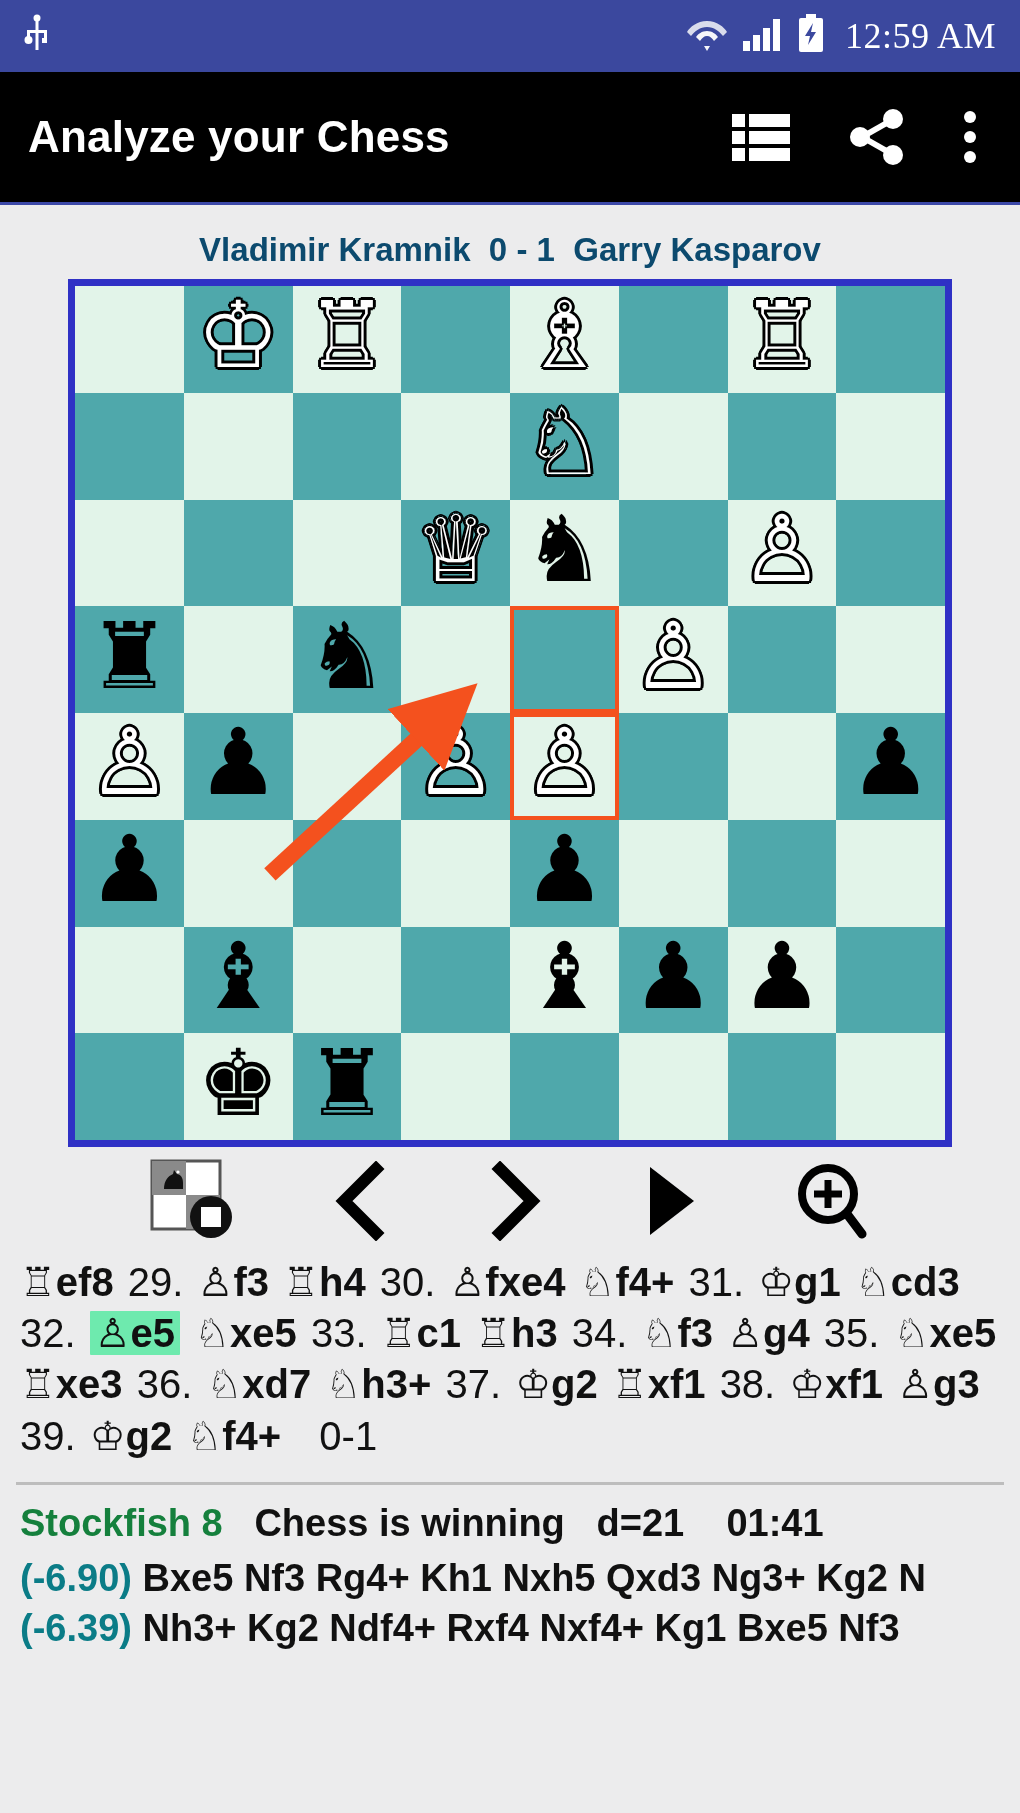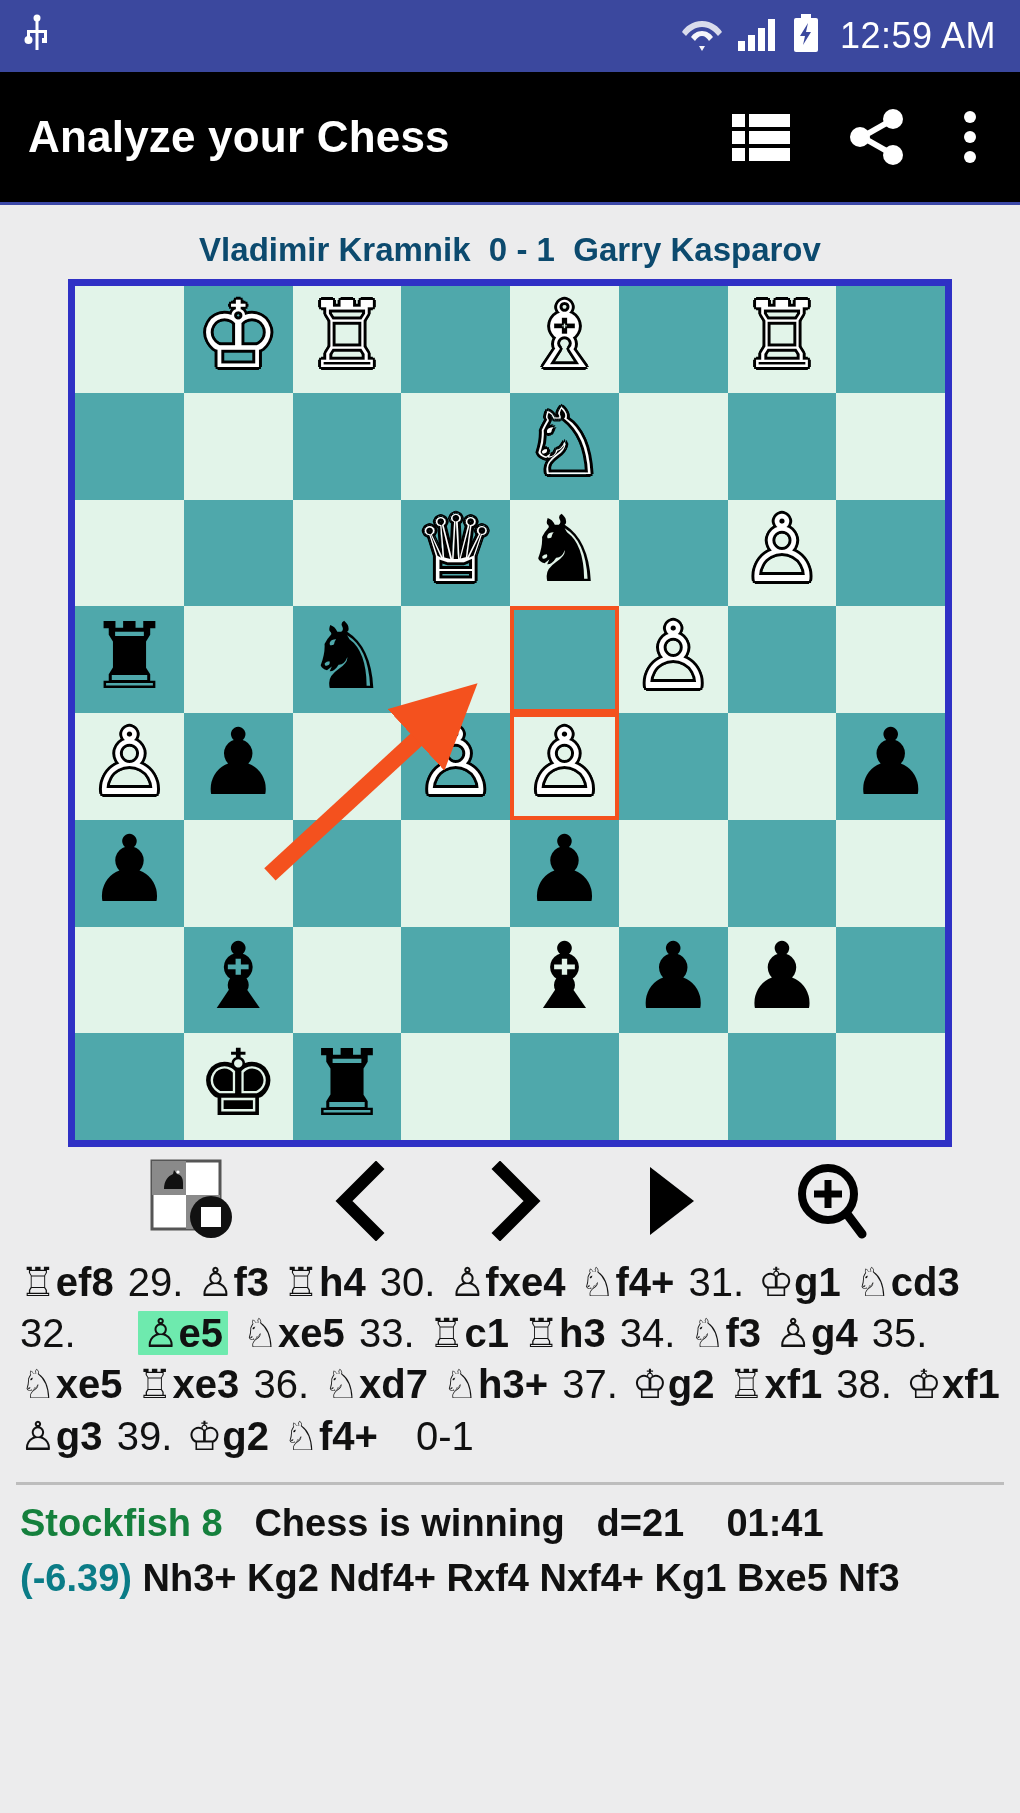--- a/index.html
+++ b/index.html
@@ -13,21 +13,21 @@
   
   .statusbar {
     height: 72px; background: #3b489e;
     display: flex; align-items: center;
     padding: 0 24px; color: #ffffff;
   }
   .statusbar .left { display: flex; align-items: center; gap: 16px; }
   .statusbar .right {
     margin-left: auto; display: flex; align-items: center; gap: 14px;
   }
-  .clock { font-size: 36px; letter-spacing: .5px; padding-left: 6px; }
+  .clock { font-size: 36px; letter-spacing: .5px; padding-left: 6px; font-family: Liberation Serif, serif; }
 
   
   .appbar {
     height: 133px; background: #000000;
     display: flex; align-items: center;
     padding: 0 28px; color: #ffffff;
     border-bottom: 3px solid #3c49a8;
   }
   .apptitle { font-size: 44px; font-weight: bold; letter-spacing: .2px; }
   .appbar .actions {
@@ -81,21 +81,21 @@
 
   
   .moves {
     padding: 2px 20px 10px 20px;
     font-size: 40px; font-weight: bold; color: #111;
     line-height: 1.28; word-spacing: 3px;
   }
   .moves .num { font-weight: normal; }
   .moves .sym { font-weight: normal; }
   .moves .cur {
-    background: #6eeaae; padding: 0 5px; border-radius: 1px; margin-left: 48px;
+    background: #6eeaae; padding: 0 5px; border-radius: 1px;
   }
   .moves .res { font-weight: normal; margin-left: 24px; }
 
   hr.sep { border: none; border-top: 3px solid #bdbdbd; margin: 10px 16px 0 16px; }
 
   
   .engine { padding: 14px 20px 0 20px; }
   .engline {
     font-size: 38px; font-weight: bold; color: #111;
     white-space: nowrap; overflow: hidden; line-height: 1.3;
@@ -370,15 +370,16 @@
   <div class="engline">
     <span class="engname">Stockfish 8</span>
     <span>&nbsp;</span>
     <span>Chess is winning</span>
     <span>&nbsp;</span>
     <span>d=21</span>
     <span>&nbsp;&nbsp;</span>
     <span>01:41</span>
   </div>
   <div id="engine-lines" class="eng-sub">
+      <div class="engline"><span class="score">(-6.90)</span><span> Bxe5 Nf3 Rg4+ Kh1 Nxh5 Qxd3 Ng3+ Kg2 N</span></div>
       <div class="engline"><span class="score">(-6.39)</span><span> Nh3+ Kg2 Ndf4+ Rxf4 Nxf4+ Kg1 Bxe5 Nf3</span></div>
     </div>
 </div>
 
 </body></html>

